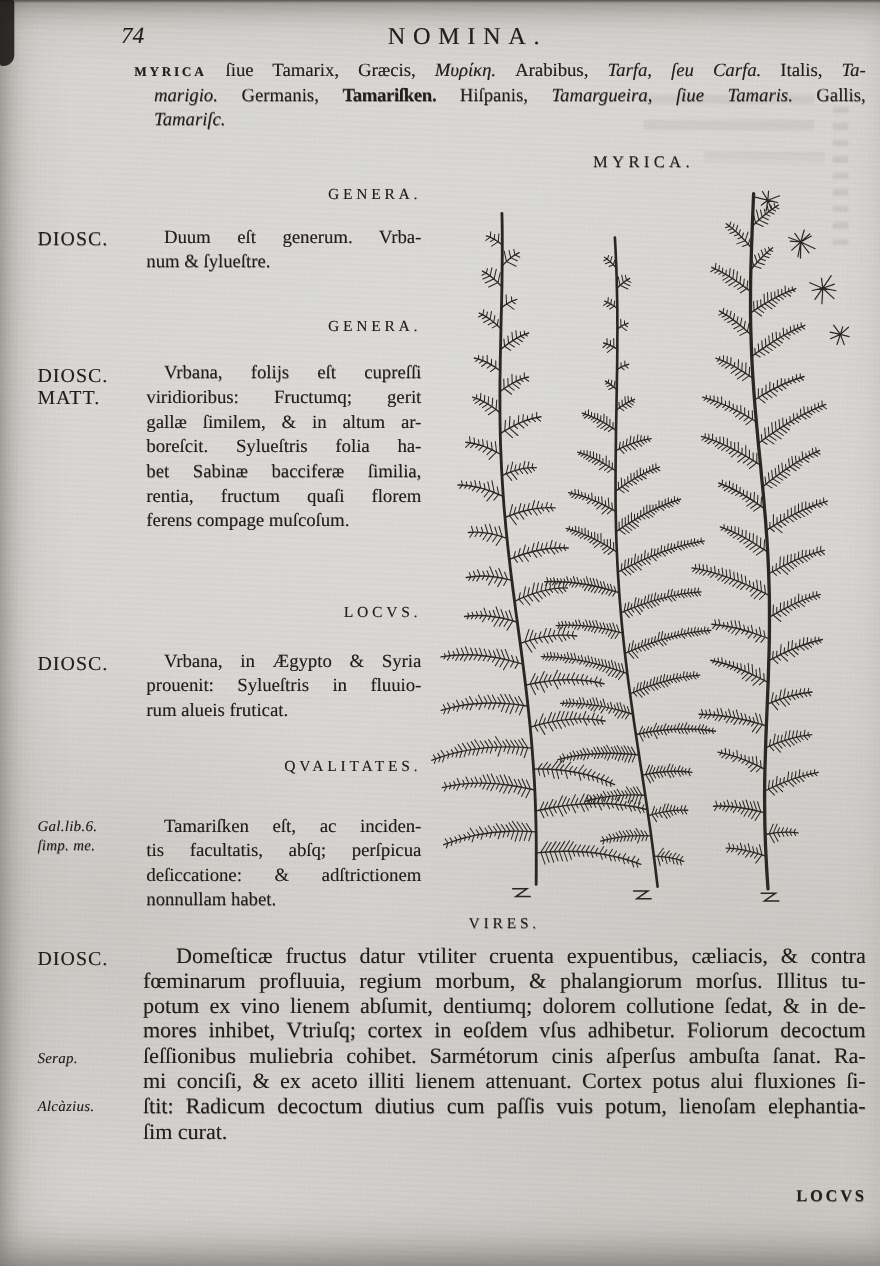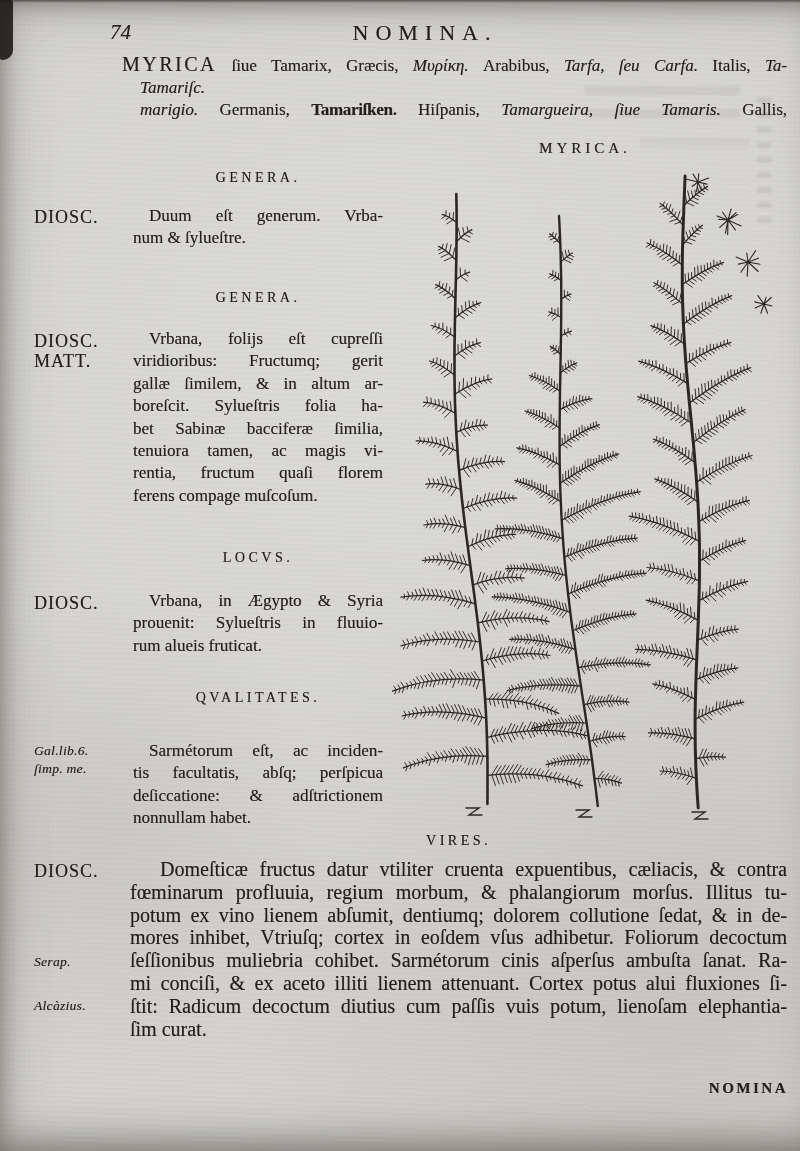--- a/index.html
+++ b/index.html
@@ -41,27 +41,27 @@
   .ghost-c{left:640px;top:138px;width:110px;height:15px;opacity:.07;filter:blur(1.2px);
     background:linear-gradient(180deg, rgba(70,66,58,.9), transparent);}
 
   .pagenum{left:110px;top:20px;font-size:21px;font-style:italic;}
   .runhead{left:290px;top:20px;width:270px;text-align:center;font-size:22px;letter-spacing:7px;}
 
   .nomina{left:122px;top:53px;width:665px;font-size:17px;line-height:22px;}
   .nline{text-align:justify;text-align-last:justify;}
   .nline.hang{padding-left:18px;}
   .nline.lastline{text-align-last:left;}
-  .scaps{letter-spacing:2.5px;font-size:20px;}
+  .scaps{letter-spacing:2.5px;font-size:12px;font-weight:bold;}
   .it{font-style:italic;}
   .fx{font-weight:bold;letter-spacing:-0.3px;}
 
   .figtitle{left:470px;top:140px;width:230px;text-align:center;font-size:15px;letter-spacing:4px;}
 
-  .shead{width:250px;text-align:center;font-size:14px;letter-spacing:3.5px;}
+  .shead{width:250px;text-align:right;font-size:14px;letter-spacing:3.5px;}
   .h-genera{left:133px;top:170px;}
   .h-forma{left:133px;top:290px;}
   .h-locus{left:133px;top:550px;}
   .h-qual{left:133px;top:690px;}
   .h-vires{left:130px;top:833px;width:657px;text-align:center;font-size:14px;letter-spacing:3.5px;}
 
   .mcite{left:34px;font-size:18px;letter-spacing:1px;}
   .mcite-it{left:34px;font-size:13.5px;font-style:italic;letter-spacing:.3px;}
   .m-d1{top:207px;}
   .m-d2{top:331px;}
@@ -99,22 +99,22 @@
   <div class="abs edge-nick"></div>
   <div class="abs ghost ghost-a"></div>
   <div class="abs ghost ghost-b"></div>
   <div class="abs ghost ghost-c"></div>
 
   <div class="abs pagenum ink">74</div>
   <div class="abs runhead ink">NOMINA.</div>
 
   <div class="abs nomina ink">
     <div class="nline"><span class="scaps">MYRICA</span><span> ſiue Tamarix, Græcis, </span><span class="it">Μυρίκη.</span><span> Arabibus, </span><span class="it">Tarfa, ſeu Carfa.</span><span> Italis, </span><span class="it">Ta-</span></div>
+    <div class="nline hang"><span class="it">marigio.</span><span> Germanis, </span><span class="fx">Tamariſken.</span><span> Hiſpanis, </span><span class="it">Tamargueira, ſiue Tamaris.</span><span> Gallis,</span></div>
     <div class="nline hang lastline"><span class="it">Tamariſc.</span></div>
-    <div class="nline hang"><span class="it">marigio.</span><span> Germanis, </span><span class="fx">Tamariſken.</span><span> Hiſpanis, </span><span class="it">Tamargueira, ſiue Tamaris.</span><span> Gallis,</span></div>
   </div>
 
   <div class="abs figtitle ink">MYRICA.</div>
 
   <svg id="woodcut-svg" class="abs woodcut" viewBox="0 0 400 665" width="400" height="665">
       <path d="M95.4,646.0L95.5,636.5L95.5,626.9L95.5,617.4L95.5,607.9L95.4,598.3L95.2,588.8L94.9,579.3L94.6,569.8L94.2,560.2L93.7,550.7L93.1,541.2L92.4,531.6L91.7,522.1L90.9,512.6L90.0,503.0L89.0,493.5L88.0,484.0L86.9,474.4L85.8,464.9L84.6,455.4L83.4,445.8L82.2,436.3L80.9,426.8L79.6,417.3L78.3,407.7L77.0,398.2L75.8,388.7L74.5,379.1L73.3,369.6L72.1,360.1L71.0,350.5L69.9,341.0L68.9,331.5L67.9,321.9L67.1,312.4L66.2,302.9L65.5,293.3L64.9,283.8L64.3,274.3L63.8,264.8L63.4,255.2L63.0,245.7L62.8,236.2L62.6,226.6L62.5,217.1L62.5,207.6L62.5,198.0L62.5,188.5L62.7,179.0L62.8,169.4L63.0,159.9L63.2,150.4L63.4,140.8L63.6,131.3L63.9,121.8L64.1,112.3L64.3,102.7L64.4,93.2L64.5,83.7L64.6,74.1L64.6,64.6L64.6,55.1L64.5,45.5L64.3,36.0" fill="none" stroke="#2b2722" stroke-width="2.6" stroke-linecap="round"></path>
       <path d="M95.5,617.4Q147.8,611.6 190.6,627.8M95.4,598.3Q49.1,594.5 11.3,609.9M94.9,579.3Q150.4,566.4 195.9,577.9M94.2,560.2Q47.9,548.9 10.0,558.0M93.1,541.2Q133.6,540.0 166.7,555.4M91.7,522.1Q41.4,517.2 0.3,533.2M90.0,503.0Q127.5,491.8 158.1,497.5M88.0,484.0Q44.6,476.6 9.0,487.8M85.8,464.9Q125.0,455.6 157.1,463.6M83.4,445.8Q42.4,433.2 8.9,439.2M80.9,426.8Q109.2,416.9 132.3,420.2M78.3,407.7Q51.9,399.1 30.3,402.5M75.8,388.7Q102.2,376.0 123.8,376.5M73.3,369.6Q50.5,363.2 31.9,367.0M71.0,350.5Q100.5,338.3 124.6,340.2M68.9,331.5Q49.6,324.3 33.8,326.1M67.1,312.4Q92.1,302.0 112.6,303.7M65.5,293.3Q42.8,282.5 24.3,282.9M64.3,274.3Q81.5,266.5 95.5,267.1M63.4,255.2Q45.9,245.1 31.5,244.1M62.8,236.2Q83.1,223.0 99.8,220.9M62.5,217.1Q48.8,205.9 37.6,203.0M62.5,198.0Q76.7,187.2 88.4,184.7M62.7,179.0Q49.7,169.5 39.2,167.5M63.0,159.9Q77.1,148.0 88.6,144.7M63.4,140.8Q52.6,130.1 43.7,126.6M63.9,121.8Q71.6,115.7 77.8,114.2M64.3,102.7Q54.5,92.1 46.6,88.4M64.5,83.7Q73.0,74.7 79.9,71.6M64.6,64.6Q56.7,58.1 50.2,56.4" fill="none" stroke="#2b2722" stroke-width="1.25" stroke-linecap="round"></path>
       <path d="M99.7,616.9l3.8,10.7M99.7,616.9l6.0,-9.6M103.8,616.4l3.4,9.5M103.8,616.4l5.3,-8.5M107.9,616.0l3.5,9.9M107.9,616.0l5.6,-8.9M112.1,615.6l3.2,8.9M112.1,615.6l5.0,-8.0M116.2,615.3l3.3,9.3M116.2,615.3l5.2,-8.4M120.3,615.1l3.5,9.7M120.3,615.1l5.5,-8.8M124.5,614.9l3.0,8.4M124.5,614.9l4.7,-7.6M128.6,614.9l1.9,5.4M128.6,614.9l3.1,-4.9M132.7,615.0l2.0,5.5M132.7,615.0l3.1,-4.9M136.9,615.2l1.9,5.2M136.9,615.2l3.0,-4.7M141.0,615.5l1.8,5.0M141.0,615.5l2.8,-4.5M145.1,615.9l2.0,5.6M145.1,615.9l3.2,-5.1M149.3,616.5l1.4,3.8M149.3,616.5l2.2,-3.5M153.4,617.2l2.2,6.1M153.4,617.2l3.4,-5.5M157.5,618.0l1.4,3.9M157.5,618.0l2.2,-3.5M161.7,619.0l2.0,5.5M161.7,619.0l3.1,-4.9M165.8,620.0l1.7,4.8M165.8,620.0l2.7,-4.3M169.9,621.2l1.2,3.4M169.9,621.2l1.9,-3.1M174.1,622.4l1.7,4.9M174.1,622.4l2.7,-4.4M178.2,623.7l1.1,3.0M178.2,623.7l1.7,-2.7M182.3,625.0l1.8,5.2M182.3,625.0l2.9,-4.7M186.5,626.4l1.4,4.0M186.5,626.4l2.3,-3.6M91.4,598.0l-4.9,-7.4M91.4,598.0l-2.7,8.4M87.4,597.6l-4.9,-7.4M87.4,597.6l-2.8,8.5M83.4,597.3l-5.3,-8.0M83.4,597.3l-3.0,9.1M79.4,597.1l-5.6,-8.5M79.4,597.1l-3.1,9.7M75.4,596.9l-4.7,-7.0M75.4,596.9l-2.6,8.0M71.3,596.9l-3.3,-5.0M71.3,596.9l-1.9,5.7M67.3,596.9l-3.6,-5.4M67.3,596.9l-2.0,6.2M63.3,597.1l-4.3,-6.4M63.3,597.1l-2.4,7.4M59.3,597.3l-2.7,-4.0M59.3,597.3l-1.5,4.6M55.3,597.7l-3.4,-5.0M55.3,597.7l-1.9,5.8M51.3,598.3l-2.4,-3.6M51.3,598.3l-1.3,4.1M47.3,599.0l-3.5,-5.3M47.3,599.0l-2.0,6.0M43.3,599.8l-2.4,-3.5M43.3,599.8l-1.3,4.0M39.3,600.7l-4.0,-6.0M39.3,600.7l-2.2,6.8M35.3,601.8l-2.2,-3.2M35.3,601.8l-1.2,3.7M31.3,603.0l-1.7,-2.6M31.3,603.0l-1.0,3.0M27.3,604.2l-2.1,-3.1M27.3,604.2l-1.2,3.6M23.3,605.6l-1.8,-2.8M23.3,605.6l-1.0,3.2M19.3,607.0l-2.2,-3.3M19.3,607.0l-1.2,3.8M15.3,608.4l-2.6,-3.9M15.3,608.4l-1.5,4.5M99.0,578.3l3.5,7.1M99.0,578.3l3.3,-7.2M103.0,577.4l3.1,6.3M103.0,577.4l3.0,-6.3M107.0,576.4l3.8,7.5M107.0,576.4l3.6,-7.6M111.1,575.6l2.7,5.4M111.1,575.6l2.6,-5.5M115.1,574.7l4.6,9.2M115.1,574.7l4.3,-9.3M119.2,574.0l3.8,7.5M119.2,574.0l3.6,-7.6M123.2,573.3l2.6,5.3M123.2,573.3l2.5,-5.4M127.2,572.7l4.1,8.2M127.2,572.7l3.9,-8.3M131.3,572.2l2.2,4.4M131.3,572.2l2.1,-4.5M135.3,571.8l4.0,7.9M135.3,571.8l3.8,-8.0M139.3,571.5l3.6,7.2M139.3,571.5l3.4,-7.3M143.4,571.4l2.3,4.7M143.4,571.4l2.2,-4.7M147.4,571.3l2.3,4.7M147.4,571.3l2.2,-4.7M151.5,571.4l3.4,6.9M151.5,571.4l3.3,-7.0M155.5,571.5l1.7,3.4M155.5,571.5l1.6,-3.5M159.5,571.8l2.7,5.5M159.5,571.8l2.6,-5.5M163.6,572.2l2.1,4.2M163.6,572.2l2.0,-4.2M167.6,572.7l2.8,5.6M167.6,572.7l2.7,-5.7M171.6,573.3l2.6,5.2M171.6,573.3l2.5,-5.3M175.7,573.9l1.6,3.2M175.7,573.9l1.5,-3.2M179.7,574.6l2.5,4.9M179.7,574.6l2.3,-5.0M183.8,575.4l1.8,3.6M183.8,575.4l1.7,-3.6M187.8,576.2l2.5,4.9M187.8,576.2l2.3,-5.0M191.8,577.0l1.7,3.5M191.8,577.0l1.6,-3.5M90.2,559.2l-3.7,-8.2M90.2,559.2l-4.1,8.0M86.2,558.2l-3.6,-8.0M86.2,558.2l-4.1,7.8M82.2,557.3l-3.0,-6.6M82.2,557.3l-3.3,6.5M78.2,556.4l-2.7,-6.0M78.2,556.4l-3.0,5.8M74.1,555.6l-3.5,-7.7M74.1,555.6l-3.9,7.5M70.1,554.9l-3.7,-8.3M70.1,554.9l-4.2,8.1M66.1,554.2l-3.5,-7.7M66.1,554.2l-3.9,7.5M62.1,553.7l-2.7,-5.9M62.1,553.7l-3.0,5.7M58.1,553.4l-3.5,-7.7M58.1,553.4l-3.9,7.5M54.1,553.1l-3.2,-7.0M54.1,553.1l-3.5,6.8M50.1,553.0l-2.9,-6.4M50.1,553.0l-3.2,6.2M46.1,553.1l-1.8,-4.0M46.1,553.1l-2.0,3.9M42.1,553.2l-2.2,-4.8M42.1,553.2l-2.4,4.7M38.1,553.5l-1.8,-3.9M38.1,553.5l-2.0,3.8M34.1,553.9l-2.5,-5.6M34.1,553.9l-2.8,5.4M30.1,554.4l-1.4,-3.0M30.1,554.4l-1.5,2.9M26.0,555.0l-2.4,-5.4M26.0,555.0l-2.7,5.3M22.0,555.7l-1.5,-3.4M22.0,555.7l-1.7,3.3M18.0,556.4l-1.3,-2.9M18.0,556.4l-1.4,2.8M14.0,557.2l-1.9,-4.1M14.0,557.2l-2.1,4.0M97.2,541.0l1.5,5.8M97.2,541.0l3.6,-4.8M101.3,540.9l1.9,7.3M101.3,540.9l4.5,-6.0M105.4,540.8l1.4,5.1M105.4,540.8l3.2,-4.2M109.5,540.9l2.3,8.7M109.5,540.9l5.4,-7.2M113.6,541.0l2.4,9.0M113.6,541.0l5.6,-7.5M117.6,541.2l1.3,4.9M117.6,541.2l3.0,-4.1M121.7,541.6l2.1,8.1M121.7,541.6l5.0,-6.7M125.8,542.2l1.1,4.3M125.8,542.2l2.7,-3.6M129.9,542.9l1.1,4.1M129.9,542.9l2.6,-3.4M134.0,543.8l2.0,7.6M134.0,543.8l4.7,-6.3M138.1,544.8l1.2,4.5M138.1,544.8l2.8,-3.7M142.2,546.0l1.4,5.4M142.2,546.0l3.4,-4.5M146.3,547.3l1.2,4.4M146.3,547.3l2.7,-3.6M150.4,548.8l1.2,4.4M150.4,548.8l2.7,-3.6M154.5,550.3l1.3,4.7M154.5,550.3l2.9,-3.9M158.5,552.0l1.2,4.4M158.5,552.0l2.7,-3.6M162.6,553.7l0.9,3.3M162.6,553.7l2.0,-2.7M87.7,521.7l-5.3,-8.2M87.7,521.7l-3.2,9.2M83.8,521.3l-4.2,-6.6M83.8,521.3l-2.5,7.4M79.8,520.9l-3.9,-6.0M79.8,520.9l-2.3,6.8M75.8,520.6l-3.5,-5.5M75.8,520.6l-2.1,6.2M71.8,520.3l-3.8,-5.9M71.8,520.3l-2.3,6.6M67.9,520.2l-2.9,-4.6M67.9,520.2l-1.8,5.1M63.9,520.1l-5.4,-8.4M63.9,520.1l-3.2,9.4M59.9,520.1l-2.6,-4.1M59.9,520.1l-1.6,4.6M55.9,520.2l-3.7,-5.8M55.9,520.2l-2.2,6.5M52.0,520.5l-3.2,-5.0M52.0,520.5l-1.9,5.7M48.0,520.8l-3.4,-5.2M48.0,520.8l-2.0,5.9M44.0,521.3l-4.4,-6.8M44.0,521.3l-2.6,7.7M40.1,521.9l-3.7,-5.7M40.1,521.9l-2.2,6.4M36.1,522.6l-3.4,-5.2M36.1,522.6l-2.0,5.9M32.1,523.5l-3.7,-5.7M32.1,523.5l-2.2,6.5M28.1,524.4l-3.6,-5.6M28.1,524.4l-2.1,6.3M24.2,525.5l-2.7,-4.2M24.2,525.5l-1.6,4.7M20.2,526.6l-2.0,-3.1M20.2,526.6l-1.2,3.5M16.2,527.9l-2.0,-3.1M16.2,527.9l-1.2,3.5M12.2,529.1l-3.2,-4.9M12.2,529.1l-1.9,5.5M8.3,530.5l-2.3,-3.6M8.3,530.5l-1.4,4.1M4.3,531.9l-2.4,-3.7M4.3,531.9l-1.4,4.1M94.0,501.8l2.9,5.0M94.0,501.8l2.1,-5.4M98.0,500.6l5.3,9.0M98.0,500.6l3.8,-9.8M102.0,499.5l2.6,4.4M102.0,499.5l1.8,-4.8M106.0,498.4l4.7,8.1M106.0,498.4l3.4,-8.7M110.0,497.5l3.9,6.7M110.0,497.5l2.8,-7.2M114.0,496.7l4.4,7.5M114.0,496.7l3.2,-8.1M118.1,496.0l4.0,6.7M118.1,496.0l2.8,-7.3M122.1,495.5l3.4,5.8M122.1,495.5l2.4,-6.2M126.1,495.2l3.4,5.9M126.1,495.2l2.5,-6.3M130.1,495.0l2.7,4.6M130.1,495.0l1.9,-5.0M134.1,495.0l2.2,3.7M134.1,495.0l1.6,-4.0M138.1,495.2l3.5,6.0M138.1,495.2l2.5,-6.5M142.1,495.5l1.8,3.0M142.1,495.5l1.2,-3.2M146.1,495.9l3.1,5.3M146.1,495.9l2.2,-5.7M150.1,496.4l2.3,3.9M150.1,496.4l1.7,-4.3M154.1,496.9l2.0,3.4M154.1,496.9l1.4,-3.7M83.9,483.2l-4.5,-8.3M83.9,483.2l-3.7,8.7M79.7,482.5l-3.6,-6.6M79.7,482.5l-2.9,6.9M75.5,481.9l-4.6,-8.4M75.5,481.9l-3.8,8.9M71.4,481.3l-4.4,-8.0M71.4,481.3l-3.6,8.4M67.2,480.8l-4.2,-7.7M67.2,480.8l-3.5,8.1M63.1,480.4l-2.5,-4.5M63.1,480.4l-2.0,4.7M58.9,480.2l-3.4,-6.3M58.9,480.2l-2.8,6.6M54.8,480.1l-3.4,-6.2M54.8,480.1l-2.8,6.5M50.6,480.1l-2.5,-4.7M50.6,480.1l-2.1,4.9M46.4,480.3l-3.5,-6.4M46.4,480.3l-2.9,6.7M42.3,480.7l-1.8,-3.3M42.3,480.7l-1.5,3.4M38.1,481.2l-3.3,-6.0M38.1,481.2l-2.7,6.3M34.0,481.8l-2.6,-4.8M34.0,481.8l-2.1,5.0M29.8,482.6l-1.9,-3.4M29.8,482.6l-1.5,3.6M25.7,483.5l-2.7,-5.0M25.7,483.5l-2.2,5.3M21.5,484.5l-1.6,-3.0M21.5,484.5l-1.3,3.1M17.3,485.6l-2.5,-4.6M17.3,485.6l-2.1,4.9M13.2,486.7l-2.2,-4.1M13.2,486.7l-1.8,4.3M90.0,463.9l4.8,9.5M90.0,463.9l4.5,-9.7M94.2,462.9l3.0,5.9M94.2,462.9l2.8,-6.0M98.4,462.0l4.7,9.3M98.4,462.0l4.4,-9.5M102.6,461.1l3.1,6.0M102.6,461.1l2.8,-6.2M106.8,460.4l2.4,4.7M106.8,460.4l2.2,-4.8M111.0,459.8l4.3,8.4M111.0,459.8l3.9,-8.5M115.1,459.4l2.7,5.4M115.1,459.4l2.5,-5.5M119.3,459.2l2.2,4.3M119.3,459.2l2.0,-4.3M123.5,459.1l2.2,4.3M123.5,459.1l2.0,-4.3M127.7,459.2l2.8,5.5M127.7,459.2l2.6,-5.6M131.9,459.5l2.0,4.0M131.9,459.5l1.9,-4.0M136.1,459.9l2.4,4.8M136.1,459.9l2.2,-4.9M140.3,460.4l1.9,3.8M140.3,460.4l1.8,-3.8M144.5,461.1l1.3,2.6M144.5,461.1l1.2,-2.6M148.7,461.9l2.3,4.5M148.7,461.9l2.1,-4.6M152.9,462.7l1.8,3.5M152.9,462.7l1.7,-3.6M79.3,444.5l-2.1,-5.6M79.3,444.5l-3.1,5.1M75.1,443.3l-2.0,-5.4M75.1,443.3l-3.0,5.0M71.0,442.0l-3.7,-9.7M71.0,442.0l-5.3,8.9M66.8,440.9l-3.1,-8.1M66.8,440.9l-4.4,7.4M62.7,439.9l-3.0,-7.8M62.7,439.9l-4.3,7.2M58.6,439.0l-2.0,-5.3M58.6,439.0l-2.9,4.9M54.4,438.2l-2.0,-5.2M54.4,438.2l-2.9,4.8M50.3,437.6l-2.1,-5.5M50.3,437.6l-3.0,5.0M46.1,437.1l-2.2,-5.9M46.1,437.1l-3.2,5.4M42.0,436.8l-2.1,-5.4M42.0,436.8l-3.0,5.0M37.9,436.7l-2.1,-5.6M37.9,436.7l-3.1,5.2M33.7,436.7l-2.6,-6.8M33.7,436.7l-3.7,6.2M29.6,436.9l-2.2,-5.7M29.6,436.9l-3.1,5.2M25.4,437.2l-2.1,-5.6M25.4,437.2l-3.1,5.2M21.3,437.6l-1.3,-3.5M21.3,437.6l-1.9,3.2M17.2,438.1l-1.6,-4.4M17.2,438.1l-2.4,4.0M13.0,438.6l-0.9,-2.4M13.0,438.6l-1.3,2.2M85.2,425.3l6.3,9.7M85.2,425.3l3.7,-11.0M89.5,423.8l5.1,7.8M89.5,423.8l3.0,-8.8M93.7,422.5l2.8,4.3M93.7,422.5l1.6,-4.9M98.0,421.4l3.0,4.5M98.0,421.4l1.7,-5.1M102.3,420.4l4.1,6.3M102.3,420.4l2.4,-7.1M106.6,419.8l3.7,5.7M106.6,419.8l2.2,-6.5M110.9,419.3l2.5,3.9M110.9,419.3l1.5,-4.4M115.2,419.2l3.9,6.0M115.2,419.2l2.3,-6.8M119.4,419.2l3.1,4.7M119.4,419.2l1.8,-5.4M123.7,419.4l2.0,3.1M123.7,419.4l1.2,-3.5M128.0,419.8l2.2,3.4M128.0,419.8l1.3,-3.9M74.3,406.4l-3.4,-9.6M74.3,406.4l-5.4,8.6M70.3,405.1l-2.6,-7.2M70.3,405.1l-4.1,6.5M66.3,404.0l-2.9,-8.0M66.3,404.0l-4.5,7.2M62.3,403.0l-3.3,-9.2M62.3,403.0l-5.2,8.3M58.3,402.2l-1.9,-5.4M58.3,402.2l-3.0,4.8M54.3,401.6l-1.5,-4.1M54.3,401.6l-2.3,3.7M50.3,401.3l-2.3,-6.5M50.3,401.3l-3.7,5.9M46.3,401.2l-1.3,-3.6M46.3,401.2l-2.0,3.2M42.3,401.4l-1.2,-3.5M42.3,401.4l-2.0,3.1M38.3,401.7l-1.2,-3.2M38.3,401.7l-1.8,2.9M34.3,402.1l-1.0,-2.8M34.3,402.1l-1.6,2.5M79.8,386.7l3.9,4.6M79.8,386.7l1.2,-5.9M83.8,384.8l6.1,7.2M83.8,384.8l1.9,-9.3M87.8,383.1l4.5,5.3M87.8,383.1l1.4,-6.8M91.8,381.5l6.3,7.5M91.8,381.5l2.0,-9.6M95.8,380.1l5.2,6.2M95.8,380.1l1.6,-8.0M99.8,379.0l4.3,5.1M99.8,379.0l1.4,-6.6M103.8,378.1l4.0,4.8M103.8,378.1l1.3,-6.1M107.8,377.5l2.6,3.0M107.8,377.5l0.8,-3.9M111.8,377.0l3.7,4.3M111.8,377.0l1.1,-5.6M115.8,376.7l3.8,4.6M115.8,376.7l1.2,-5.8M119.8,376.6l2.5,3.0M119.8,376.6l0.8,-3.8M69.2,368.4l-2.5,-6.2M69.2,368.4l-3.3,5.9M65.0,367.3l-3.5,-8.5M65.0,367.3l-4.5,8.0M60.9,366.4l-2.4,-6.0M60.9,366.4l-3.2,5.6M56.8,365.7l-3.5,-8.6M56.8,365.7l-4.6,8.1M52.6,365.3l-1.9,-4.5M52.6,365.3l-2.4,4.3M48.5,365.2l-1.6,-4.0M48.5,365.2l-2.1,3.7M44.3,365.3l-2.2,-5.3M44.3,365.3l-2.8,5.0M40.2,365.7l-1.8,-4.5M40.2,365.7l-2.4,4.3M36.1,366.3l-1.5,-3.7M36.1,366.3l-2.0,3.5M75.1,348.8l3.3,4.5M75.1,348.8l1.4,-5.4M79.2,347.1l4.0,5.4M79.2,347.1l1.7,-6.5M83.4,345.5l5.0,6.7M83.4,345.5l2.2,-8.1M87.5,344.1l2.8,3.8M87.5,344.1l1.2,-4.6M91.6,342.9l4.3,5.8M91.6,342.9l1.9,-7.0M95.7,341.8l4.4,5.9M95.7,341.8l1.9,-7.1M99.9,341.0l3.1,4.1M99.9,341.0l1.3,-5.0M104.0,340.5l3.2,4.3M104.0,340.5l1.4,-5.2M108.1,340.1l4.3,5.7M108.1,340.1l1.8,-6.9M112.2,339.9l3.2,4.3M112.2,339.9l1.4,-5.2M116.3,339.9l2.3,3.0M116.3,339.9l1.0,-3.7M120.5,340.0l1.7,2.3M120.5,340.0l0.7,-2.7M64.5,329.8l-2.9,-9.4M64.5,329.8l-5.5,8.1M60.1,328.3l-2.2,-7.2M60.1,328.3l-4.3,6.2M55.7,327.1l-2.6,-8.4M55.7,327.1l-5.0,7.2M51.4,326.3l-2.3,-7.4M51.4,326.3l-4.4,6.4M47.0,325.8l-1.4,-4.5M47.0,325.8l-2.7,3.9M42.6,325.7l-1.5,-4.9M42.6,325.7l-2.9,4.2M38.2,325.8l-1.6,-5.3M38.2,325.8l-3.1,4.6M71.2,310.7l6.2,8.4M71.2,310.7l2.7,-10.1M75.3,309.0l3.7,5.0M75.3,309.0l1.6,-6.0M79.5,307.5l4.7,6.4M79.5,307.5l2.0,-7.7M83.6,306.2l3.5,4.7M83.6,306.2l1.5,-5.7M87.8,305.1l3.3,4.5M87.8,305.1l1.4,-5.4M91.9,304.3l4.5,6.1M91.9,304.3l2.0,-7.3M96.1,303.8l3.9,5.2M96.1,303.8l1.7,-6.2M100.2,303.5l2.1,2.9M100.2,303.5l0.9,-3.5M104.3,303.4l2.9,3.9M104.3,303.4l1.3,-4.7M108.5,303.5l2.3,3.0M108.5,303.5l1.0,-3.7M61.4,291.4l-1.4,-6.8M61.4,291.4l-4.5,5.3M57.3,289.4l-2.1,-10.4M57.3,289.4l-6.8,8.1M53.1,287.7l-1.6,-7.7M53.1,287.7l-5.0,6.0M49.0,286.2l-1.0,-4.7M49.0,286.2l-3.1,3.7M44.9,285.0l-1.1,-5.5M44.9,285.0l-3.6,4.3M40.8,284.1l-1.1,-5.2M40.8,284.1l-3.4,4.0M36.7,283.5l-0.7,-3.6M36.7,283.5l-2.4,2.8M32.5,283.2l-0.6,-3.2M32.5,283.2l-2.1,2.5M28.4,283.0l-0.8,-3.9M28.4,283.0l-2.5,3.0M68.2,272.5l5.0,6.2M68.2,272.5l1.8,-7.7M72.1,270.8l5.7,7.0M72.1,270.8l2.0,-8.8M76.0,269.4l3.1,3.9M76.0,269.4l1.1,-4.9M79.9,268.4l3.2,3.9M79.9,268.4l1.1,-4.9M83.8,267.6l4.0,5.0M83.8,267.6l1.4,-6.3M87.7,267.2l3.5,4.4M87.7,267.2l1.2,-5.5M91.6,267.1l2.3,2.9M91.6,267.1l0.8,-3.6M59.4,252.9l-1.1,-9.5M59.4,252.9l-6.8,6.7M55.4,250.7l-0.8,-6.6M55.4,250.7l-4.7,4.7M51.4,248.8l-0.7,-6.1M51.4,248.8l-4.3,4.3M47.4,247.2l-0.7,-5.7M47.4,247.2l-4.1,4.1M43.5,246.0l-0.5,-4.3M43.5,246.0l-3.0,3.0M39.5,245.2l-0.6,-5.3M39.5,245.2l-3.8,3.8M35.5,244.6l-0.7,-5.8M35.5,244.6l-4.1,4.1M66.9,233.5l7.0,6.3M66.9,233.5l0.6,-9.4M71.0,230.9l7.8,7.0M71.0,230.9l0.6,-10.4M75.1,228.6l3.4,3.1M75.1,228.6l0.3,-4.6M79.2,226.6l5.1,4.5M79.2,226.6l0.4,-6.8M83.3,224.9l4.4,4.0M83.3,224.9l0.4,-6.0M87.4,223.5l2.6,2.3M87.4,223.5l0.2,-3.5M91.6,222.5l3.2,2.8M91.6,222.5l0.3,-4.2M95.7,221.6l3.7,3.3M95.7,221.6l0.3,-4.9M59.0,214.2l0.6,-8.5M59.0,214.2l-7.0,4.8M55.4,211.4l0.5,-7.6M55.4,211.4l-6.3,4.3M51.8,209.0l0.4,-6.4M51.8,209.0l-5.2,3.6M48.3,207.0l0.4,-5.6M48.3,207.0l-4.6,3.2M44.7,205.4l0.4,-5.8M44.7,205.4l-4.8,3.3M41.2,204.1l0.2,-3.4M41.2,204.1l-2.8,1.9M66.2,195.2l6.9,5.2M66.2,195.2l-0.2,-8.7M69.9,192.6l5.4,4.1M69.9,192.6l-0.2,-6.8M73.6,190.3l6.4,4.8M73.6,190.3l-0.2,-8.0M77.3,188.4l3.9,2.9M77.3,188.4l-0.1,-4.9M81.0,186.9l2.7,2.1M81.0,186.9l-0.1,-3.4M84.7,185.7l3.9,2.9M84.7,185.7l-0.1,-4.8M58.7,176.1l0.0,-6.1M58.7,176.1l-4.8,3.8M54.8,173.5l0.0,-4.9M54.8,173.5l-3.9,3.1M50.9,171.3l0.0,-6.4M50.9,171.3l-5.0,3.9M47.0,169.7l0.0,-4.0M47.0,169.7l-3.1,2.4M43.1,168.4l0.0,-3.5M43.1,168.4l-2.7,2.1M66.7,156.8l5.6,3.7M66.7,156.8l-0.6,-6.6M70.3,153.9l5.4,3.5M70.3,153.9l-0.6,-6.4M74.0,151.3l6.1,4.0M74.0,151.3l-0.6,-7.3M77.6,149.1l5.4,3.6M77.6,149.1l-0.6,-6.5M81.3,147.4l3.2,2.1M81.3,147.4l-0.3,-3.9M84.9,145.9l2.5,1.6M84.9,145.9l-0.3,-2.9M60.1,137.6l0.9,-5.1M60.1,137.6l-4.6,2.5M56.9,134.6l1.0,-5.7M56.9,134.6l-5.1,2.7M53.6,132.0l1.2,-6.7M53.6,132.0l-6.0,3.2M50.3,129.8l0.8,-4.2M50.3,129.8l-3.8,2.0M47.0,128.1l0.8,-4.4M47.0,128.1l-4.0,2.1M68.5,118.3l6.8,4.9M68.5,118.3l-0.4,-8.4M73.2,115.8l3.2,2.3M73.2,115.8l-0.2,-3.9M60.7,98.9l2.1,-9.0M60.7,98.9l-8.4,4.0M57.2,95.4l2.0,-8.7M57.2,95.4l-8.1,3.8M53.6,92.6l1.6,-7.1M53.6,92.6l-6.6,3.1M50.1,90.3l1.0,-4.2M50.1,90.3l-3.9,1.9M68.4,79.7l8.8,4.3M68.4,79.7l-2.1,-9.6M72.2,76.2l6.0,2.9M72.2,76.2l-1.4,-6.5M76.1,73.6l4.4,2.2M76.1,73.6l-1.0,-4.8M61.0,61.7l0.5,-7.2M61.0,61.7l-6.0,4.1M57.4,59.3l0.3,-4.3M57.4,59.3l-3.5,2.4M53.8,57.6l0.3,-5.0M53.8,57.6l-4.2,2.9" fill="none" stroke="#2b2722" stroke-width="0.95" stroke-linecap="round"></path>
       <path d="M205.8,648.0L204.7,638.8L203.6,629.6L202.4,620.3L201.2,611.1L200.0,601.9L198.7,592.7L197.3,583.5L196.0,574.3L194.6,565.0L193.2,555.8L191.8,546.6L190.3,537.4L188.9,528.2L187.5,518.9L186.1,509.7L184.7,500.5L183.4,491.3L182.1,482.1L180.8,472.8L179.5,463.6L178.3,454.4L177.2,445.2L176.1,436.0L175.1,426.8L174.1,417.5L173.2,408.3L172.4,399.1L171.6,389.9L170.9,380.7L170.3,371.4L169.7,362.2L169.2,353.0L168.8,343.8L168.4,334.6L168.1,325.3L167.9,316.1L167.7,306.9L167.6,297.7L167.6,288.5L167.6,279.3L167.6,270.0L167.7,260.8L167.8,251.6L167.9,242.4L168.0,233.2L168.2,223.9L168.4,214.7L168.5,205.5L168.7,196.3L168.8,187.1L169.0,177.8L169.1,168.6L169.2,159.4L169.2,150.2L169.3,141.0L169.2,131.8L169.2,122.5L169.0,113.3L168.8,104.1L168.6,94.9L168.3,85.7L167.9,76.4L167.5,67.2L167.0,58.0" fill="none" stroke="#2b2722" stroke-width="2.4" stroke-linecap="round"></path>
       <path d="M202.4,620.3Q217.3,620.5 229.5,625.1M200.0,601.9Q174.7,600.4 154.1,606.7M197.3,583.5Q217.1,577.5 233.2,578.6M194.6,565.0Q164.5,563.1 139.9,570.6M191.8,546.6Q216.6,541.2 237.0,544.2M188.9,528.2Q148.4,523.9 115.2,532.5M186.1,509.7Q225.8,501.6 258.4,506.8M183.4,491.3Q147.2,479.9 117.6,481.4M180.8,472.8Q215.7,457.5 244.2,455.8M178.3,454.4Q135.3,438.7 100.1,438.9M176.1,436.0Q219.1,417.2 254.2,415.1M174.1,417.5Q140.8,408.4 113.6,410.8M172.4,399.1Q212.5,381.9 245.3,380.1M170.9,380.7Q133.6,369.1 103.2,370.9M169.7,362.2Q212.9,339.0 248.2,333.7M168.8,343.8Q143.5,327.4 122.8,322.3M168.1,325.3Q200.4,303.2 226.8,295.8M167.7,306.9Q144.2,293.4 124.9,289.9M167.6,288.5Q189.4,272.4 207.3,266.6M167.6,270.0Q148.6,257.2 133.1,253.0M167.8,251.6Q185.5,242.5 199.9,240.7M168.0,233.2Q151.1,221.4 137.3,217.5M168.4,214.7Q177.4,207.6 184.8,205.0M168.7,196.3Q163.0,190.8 158.3,188.4M169.0,177.8Q174.8,174.2 179.5,173.1M169.2,159.4Q162.4,155.1 156.8,153.8M169.3,141.0Q174.6,137.1 179.0,135.8M169.2,122.5Q162.9,117.6 157.7,115.8M168.8,104.1Q175.2,97.8 180.4,95.0M168.3,85.7Q162.4,79.0 157.6,75.9" fill="none" stroke="#2b2722" stroke-width="1.25" stroke-linecap="round"></path>
@@ -138,53 +138,52 @@
 
   <div class="abs shead h-forma ink">GENERA.</div>
   <div class="abs mcite m-d2 ink">DIOSC.</div>
   <div class="abs mcite m-d2b ink">MATT.</div>
   <div class="abs colbody b-forma ink">
     <div class="jline ind">Vrbana, folijs eſt cupreſſi</div>
     <div class="jline">viridioribus: Fructumq; gerit</div>
     <div class="jline">gallæ ſimilem, &amp; in altum ar-</div>
     <div class="jline">boreſcit. Sylueſtris folia ha-</div>
     <div class="jline">bet Sabinæ bacciferæ ſimilia,</div>
-    <div class="jline">tenuiora tamen, ac magis vi-</div>
     <div class="jline">rentia, fructum quaſi florem</div>
     <div class="jline lastline">ferens compage muſcoſum.</div>
   </div>
 
   <div class="abs shead h-locus ink">LOCVS.</div>
   <div class="abs mcite m-d3 ink">DIOSC.</div>
   <div class="abs colbody b-locus ink">
     <div class="jline ind">Vrbana, in Ægypto &amp; Syria</div>
     <div class="jline">prouenit: Sylueſtris in fluuio-</div>
     <div class="jline lastline">rum alueis fruticat.</div>
   </div>
 
   <div class="abs shead h-qual ink">QVALITATES.</div>
   <div class="abs mcite-it m-g1 ink">Gal.lib.6.</div>
   <div class="abs mcite-it m-g2 ink">ſimp. me.</div>
   <div class="abs colbody b-qual ink">
-    <div class="jline ind">Sarmétorum eſt, ac inciden-</div>
+    <div class="jline ind">Tamariſken eſt, ac inciden-</div>
     <div class="jline">tis facultatis, abſq; perſpicua</div>
     <div class="jline">deſiccatione: &amp; adſtrictionem</div>
     <div class="jline lastline">nonnullam habet.</div>
   </div>
 
   <div class="abs h-vires ink">VIRES.</div>
   <div class="abs mcite m-d4 ink">DIOSC.</div>
   <div class="abs mcite-it m-s1 ink">Serap.</div>
   <div class="abs mcite-it m-s2 ink">Alcàzius.</div>
   <div class="abs b-vires ink">
     <div class="jline ind">Domeſticæ fructus datur vtiliter cruenta expuentibus, cæliacis, &amp; contra</div>
     <div class="jline">fœminarum profluuia, regium morbum, &amp; phalangiorum morſus. Illitus tu-</div>
     <div class="jline">potum ex vino lienem abſumit, dentiumq; dolorem collutione ſedat, &amp; in de-</div>
     <div class="jline">mores inhibet, Vtriuſq; cortex in eoſdem vſus adhibetur. Foliorum decoctum</div>
     <div class="jline">ſeſſionibus muliebria cohibet. Sarmétorum cinis aſperſus ambuſta ſanat. Ra-</div>
     <div class="jline">mi conciſi, &amp; ex aceto illiti lienem attenuant. Cortex potus alui fluxiones ſi-</div>
     <div class="jline">ſtit: Radicum decoctum diutius cum paſſis vuis potum, lienoſam elephantia-</div>
     <div class="jline lastline">ſim curat.</div>
   </div>
 
-  <div class="abs catchword ink">NOMINA</div>
+  <div class="abs catchword ink">LOCVS</div>
 
 </div>
 
 </body></html>

